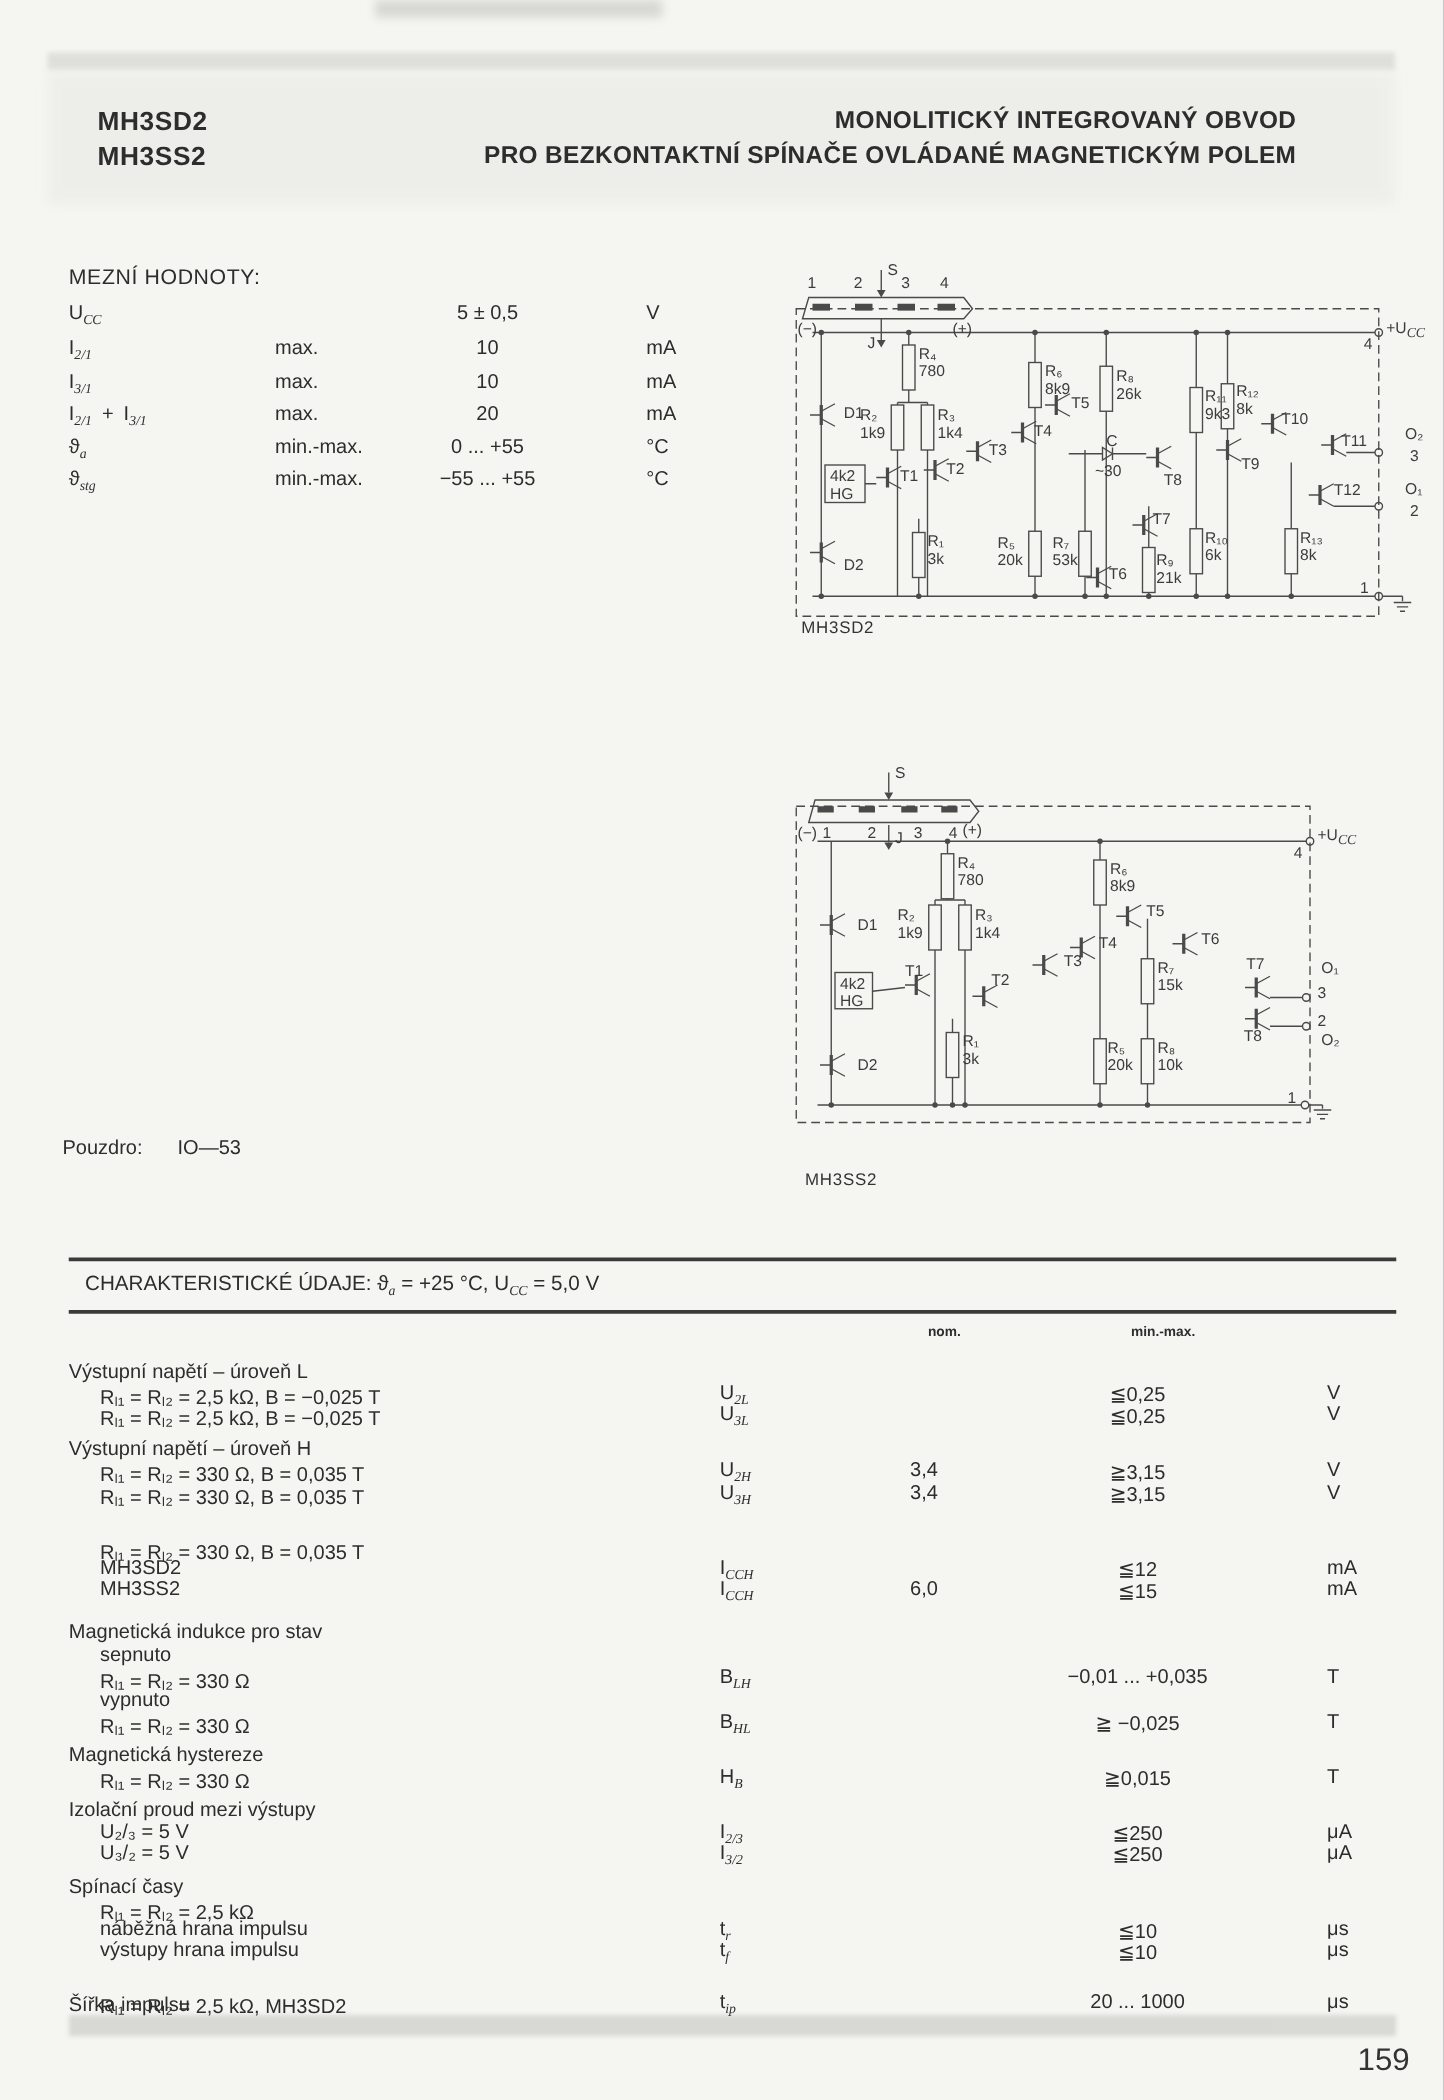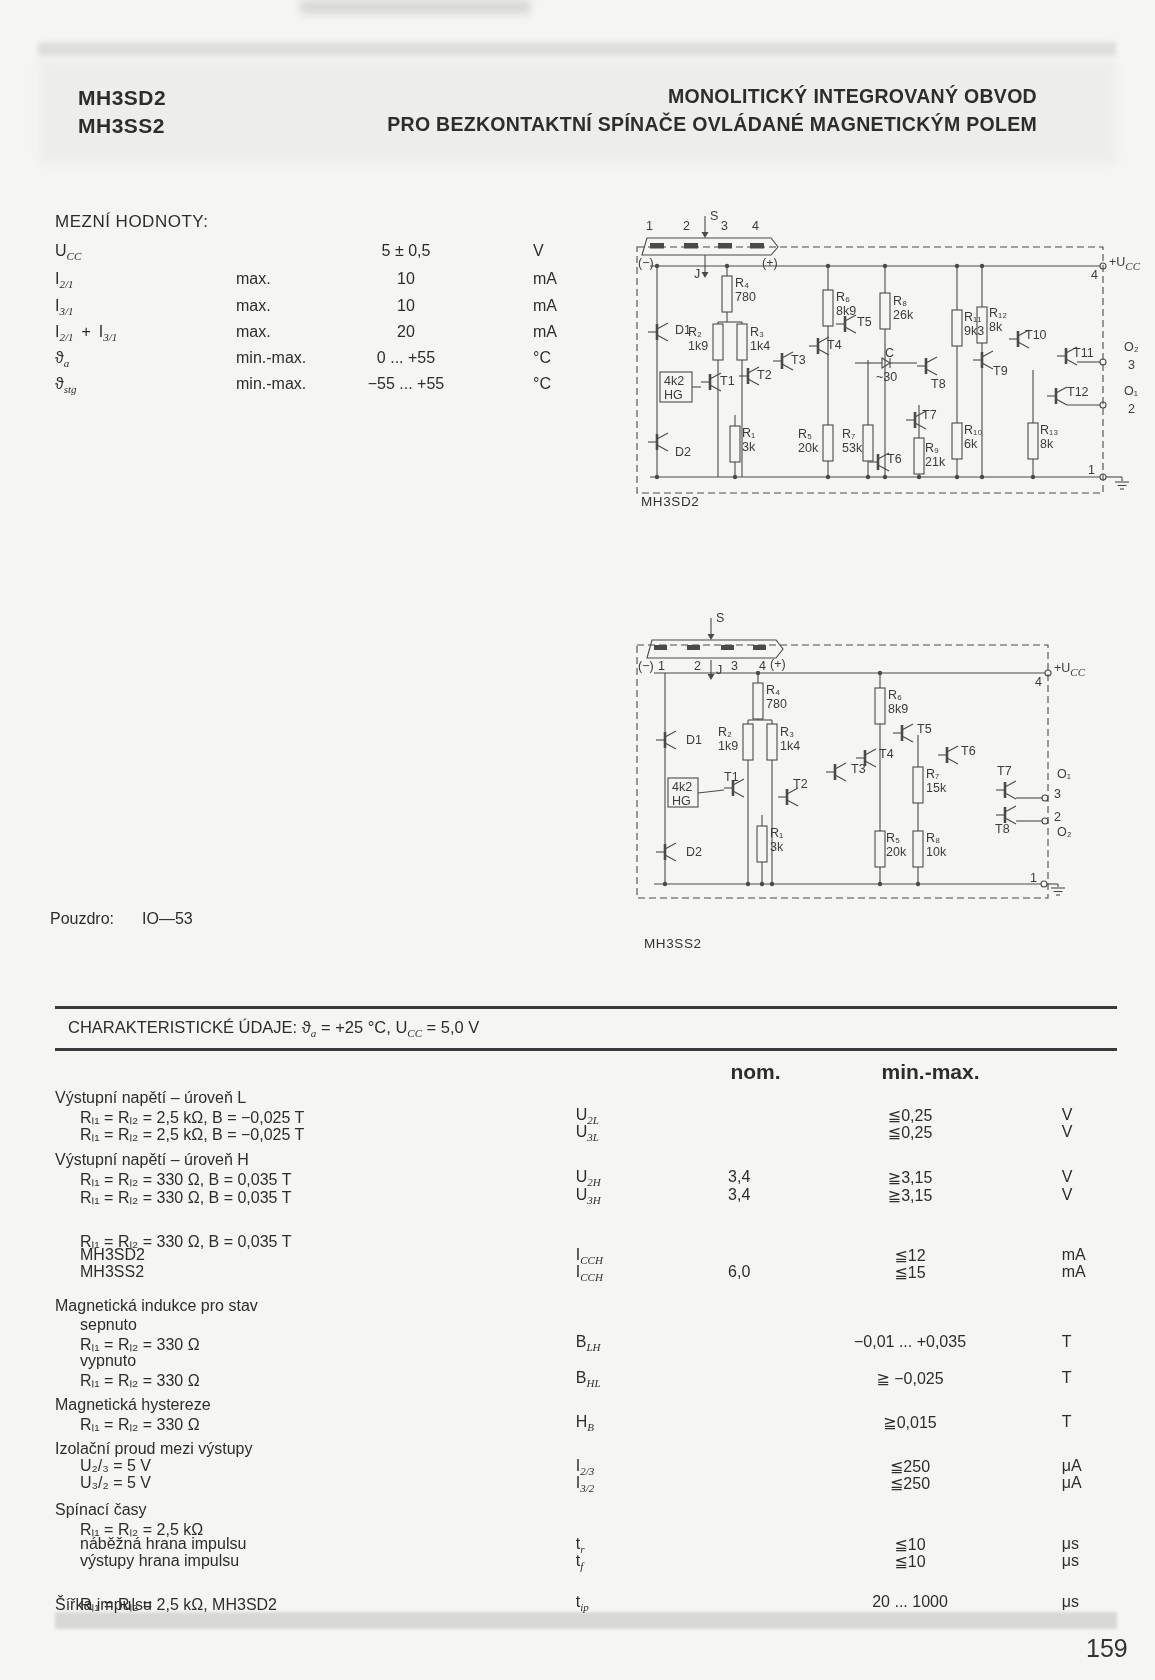--- a/index.html
+++ b/index.html
@@ -10,34 +10,34 @@
   .smudge-top{left:300px;top:0;width:230px;height:14px;background:#c7c7c4;filter:blur(4px);opacity:.65;}
   .band-hdr{left:38px;top:42px;width:1078px;height:14px;background:#d9d9d6;filter:blur(2px);opacity:.8;}
   .wash-hdr{left:38px;top:58px;width:1078px;height:106px;background:#e9e9e5;filter:blur(5px);opacity:.6;}
   .band-bot{left:55px;top:1612px;width:1062px;height:17px;background:#d4d4d1;filter:blur(1.5px);opacity:.85;}
   
   .part{left:78px;font-weight:bold;font-size:21px;letter-spacing:.5px;}
   .titleblk{right:118px;top:82px;width:760px;text-align:right;font-weight:bold;font-size:19.5px;line-height:28px;letter-spacing:.3px;}
   
   .limtitle{left:55px;top:212px;font-size:17px;letter-spacing:.5px;}
   .lrow{position:absolute;left:55px;display:flex;width:560px;font-size:16px;}
-  .ls{width:165px;} .lc{width:105px;margin-left:16px;} .lv{width:130px;text-align:center;} .lu{margin-left:62px;}
+  .ls{width:165px;} .lc{width:105px;} .lv{width:130px;text-align:center;} .lu{margin-left:62px;}
   sub{font-size:11px;font-style:italic;font-family:"Liberation Serif",serif;}
   .lmid:not(:empty){margin:0 8px;}
   
   .sch{position:absolute;overflow:visible;}
   .schsvg{position:absolute;left:0;top:0;}
   .sl{position:absolute;font-size:12.5px;line-height:13.5px;white-space:pre-line;color:#3c3c3c;}
   .cap{position:absolute;font-size:13.5px;letter-spacing:.6px;color:#333;}
   .pouzdro{left:50px;top:910px;font-size:16px;}
   .pouzdro .v{margin-left:28px;}
   
   .rule{position:absolute;left:55px;width:1062px;height:2.5px;background:#3a3a3a;}
   .chartitle{left:57px;top:1018px;font-size:16.5px;margin-left:11px;}
-  .colhdr{position:absolute;font-weight:bold;font-size:21px;text-align:center;}
+  .colhdr{position:absolute;font-weight:bold;font-size:11px;text-align:center;}
   .crow{position:absolute;left:55px;width:1075px;display:flex;font-size:16px;}
   .cc{width:533px;} .cc.i1{padding-left:25px;box-sizing:border-box;}
   .cs{width:110px;} .cn{width:115px;text-align:center;} .cm{width:235px;text-align:center;} .cu{padding-left:37px;width:70px;}
   .pageno{left:1086px;top:1634px;font-size:25px;color:#333;}
 </style>
 </head>
 <body>
 
 <div class="page">
 

